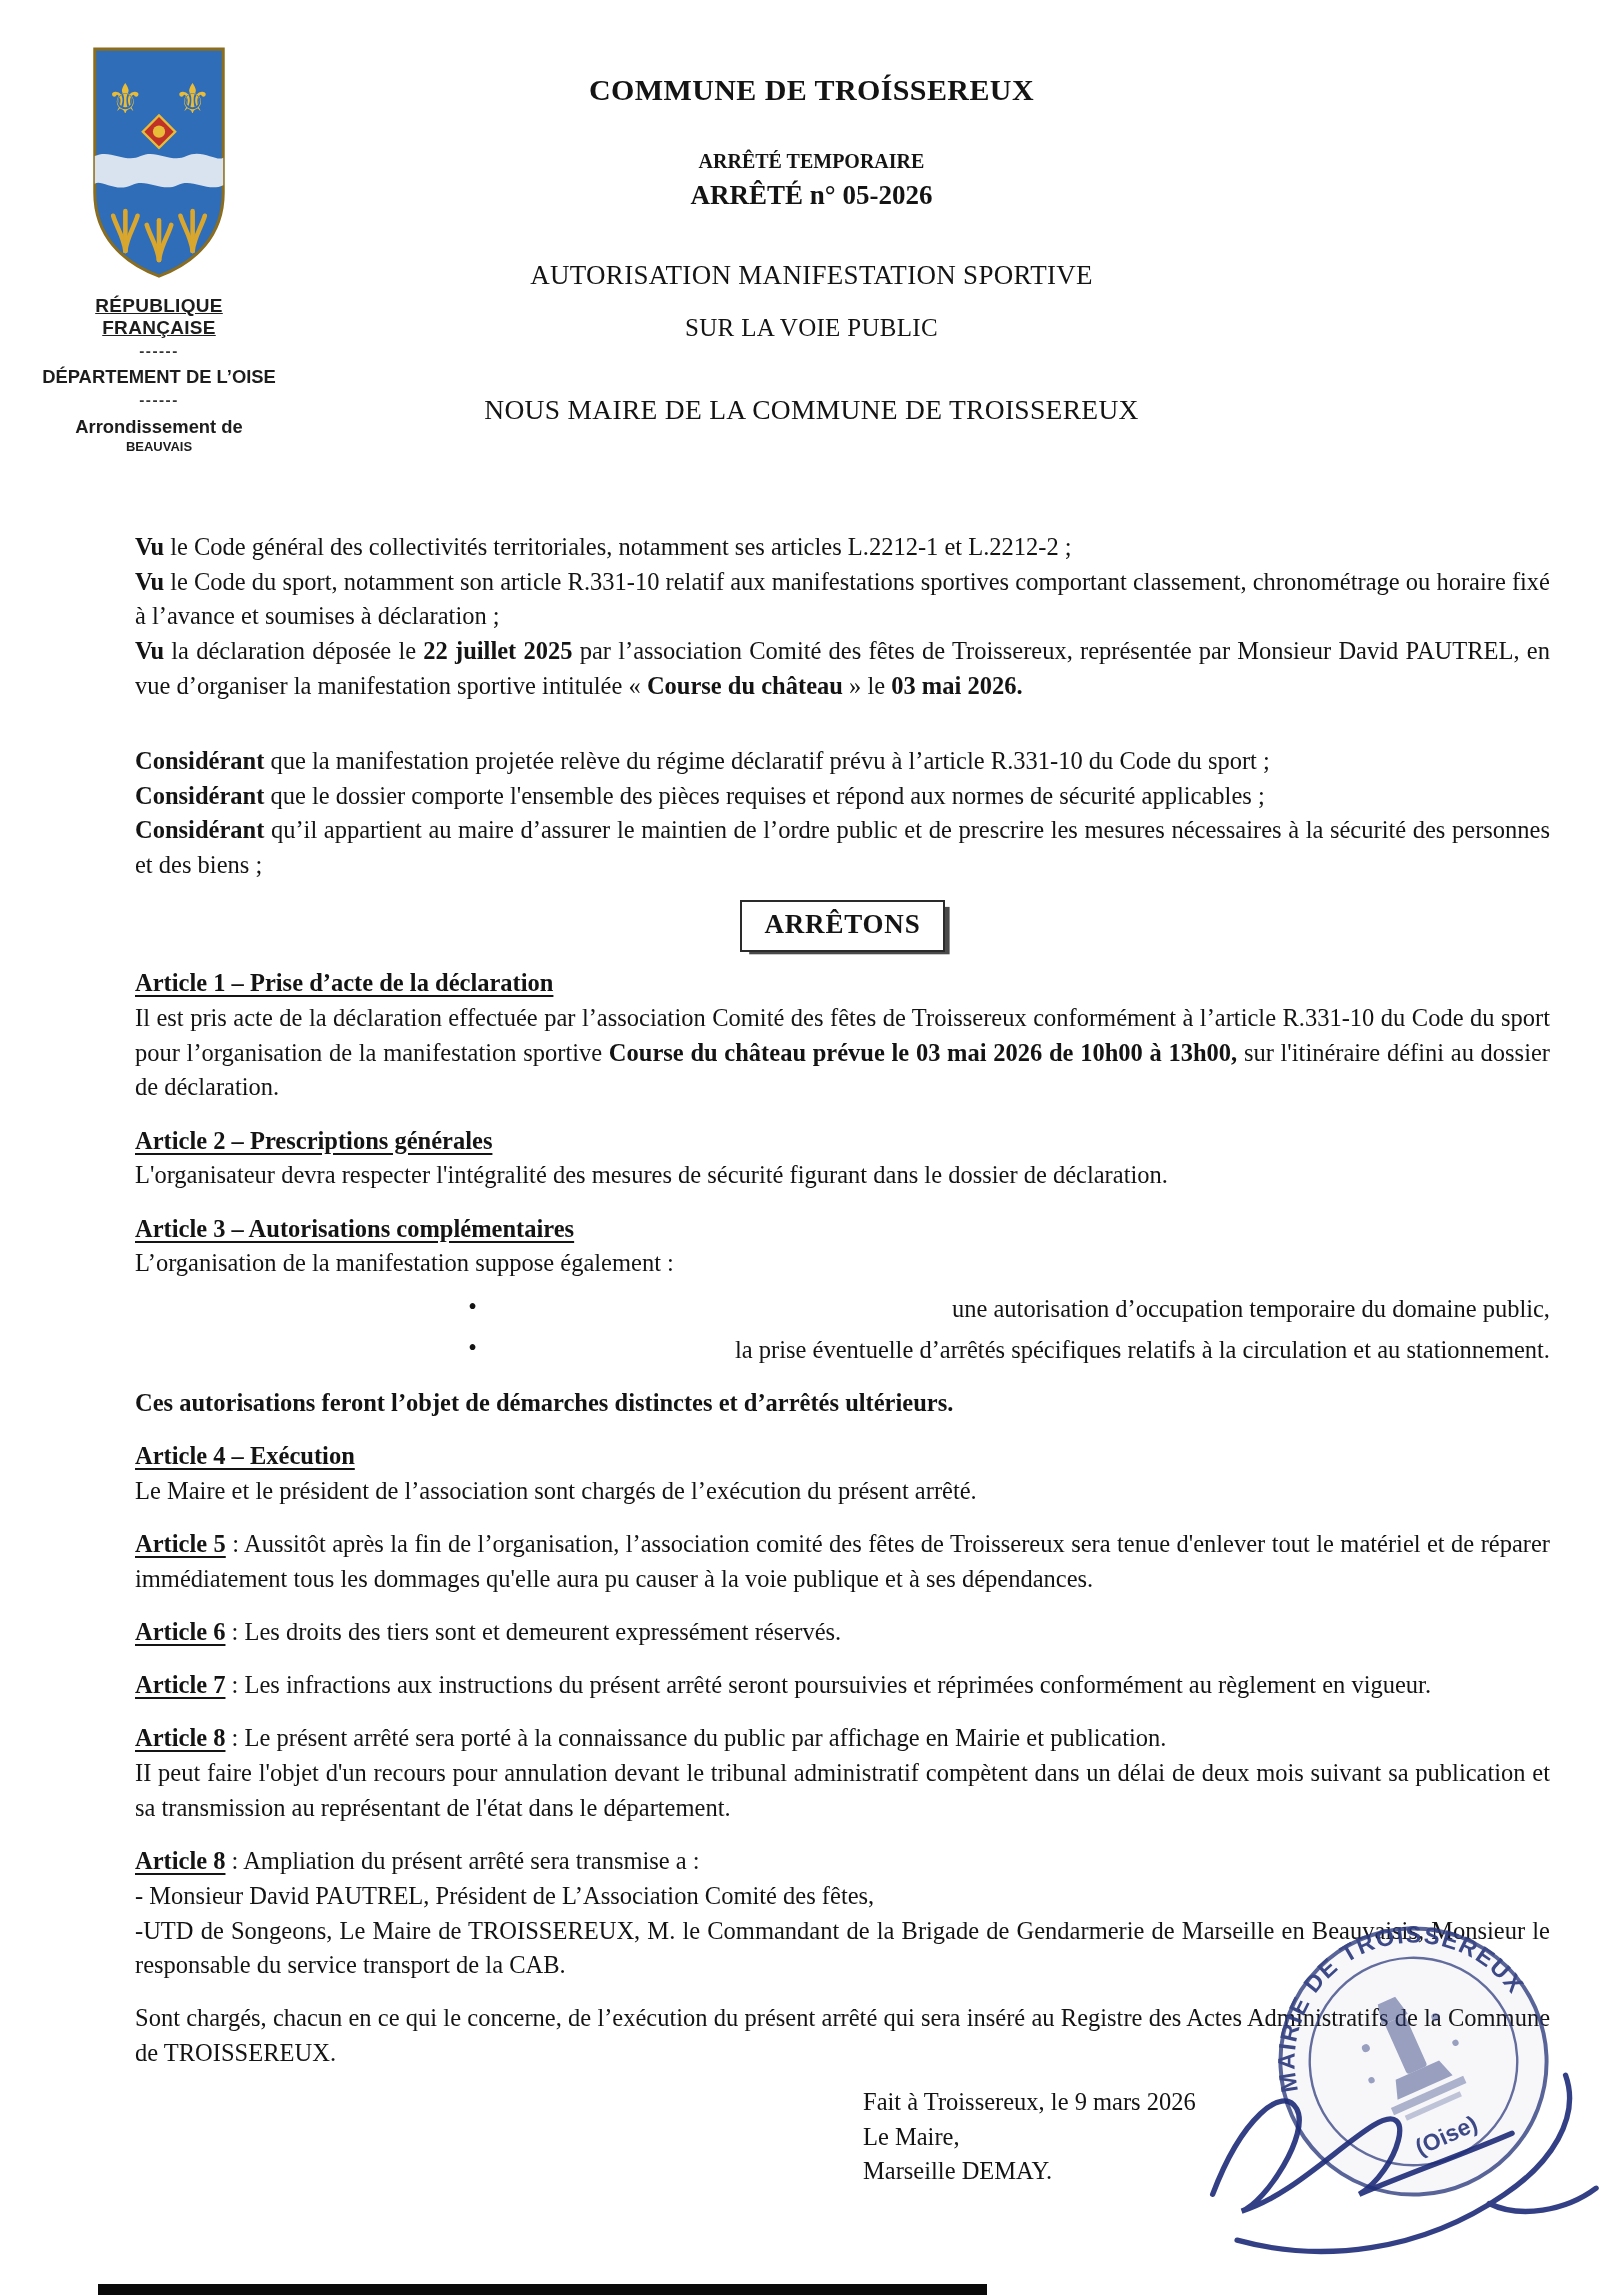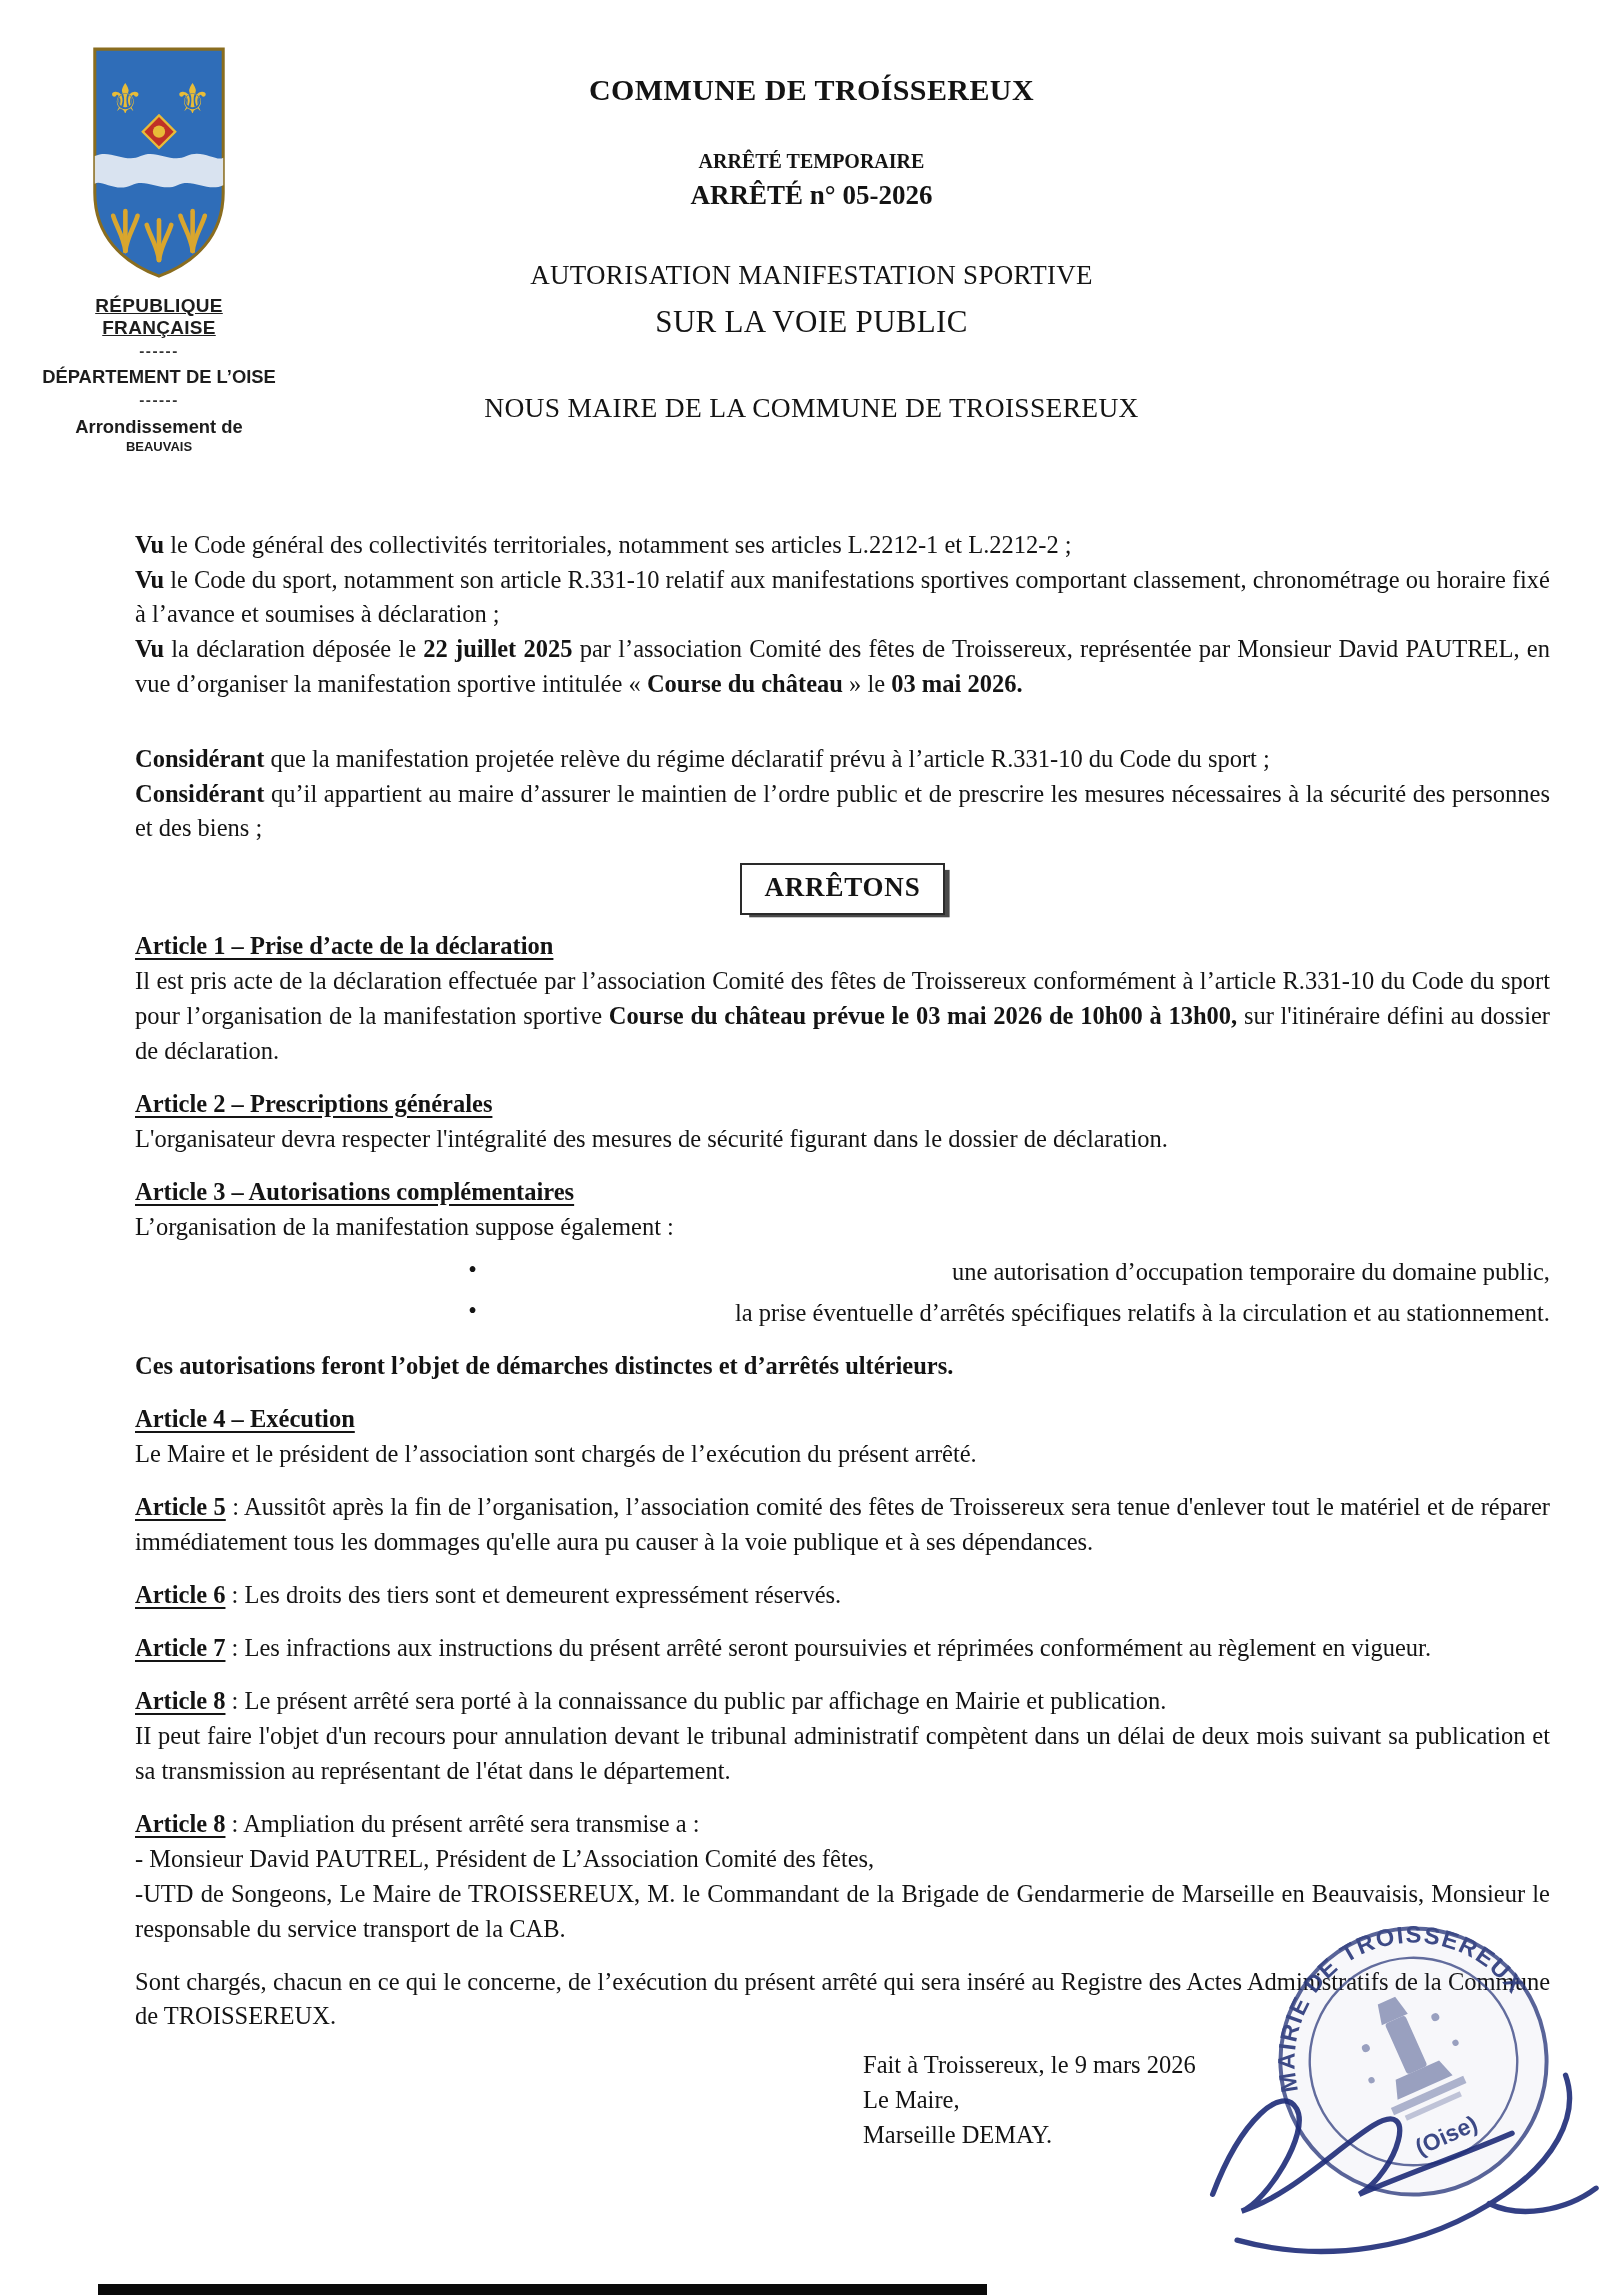--- a/index.html
+++ b/index.html
@@ -16,21 +16,21 @@
   .hl-sep  { font-size:15.3px; font-weight:bold; margin-top:3.1px; letter-spacing:1.5px; color:#333; }
   .hl-sub  { font-size:18.4px; font-weight:bold; margin-top:6.1px; }
   .hl-sub2 { font-size:13px; font-weight:bold; margin-top:1.5px; }
 
   
   .titles { padding-top:73px; text-align:center; }
   .t-commune { font-size:30px; font-weight:bold; letter-spacing:0.4px; }
   .t-arrete  { font-size:20px; font-weight:bold; margin-top:43px; }
   .t-num     { font-size:27px; font-weight:bold; margin-top:6.9px; }
   .t-subj    { font-size:27px; margin-top:49px; letter-spacing:0.3px; }
-  .t-subj2   { font-size:31px; margin-top:13px; letter-spacing:0.3px; }
+  .t-subj2   { font-size:25px; margin-top:23px; letter-spacing:0.3px; }
   .t-nous    { font-size:27.5px; margin-top:52px; letter-spacing:0.3px; }
 
   
   .main { margin:104px 73px 0 135px; font-size:24.5px; line-height:1.42; text-align:justify; }
   #paragraphs p { margin:0; }
   #paragraphs p.sp { margin-top:18.4px; }
   #paragraphs p.sp-lg { margin-top:40px; }
   .b { font-weight:bold; }
   .u { text-decoration:underline; text-underline-offset:3.8px; }
 
@@ -97,20 +97,21 @@
     <div class="t-subj2">SUR LA VOIE PUBLIC</div>
     <div class="t-nous">NOUS MAIRE DE LA COMMUNE DE TROISSEREUX</div>
   </div>
 
   <div class="main">
     <div id="paragraphs">
         <p><span class="b">Vu</span><span> le Code général des collectivités territoriales, notamment ses articles L.2212-1 et L.2212-2 ;</span></p>
         <p><span class="b">Vu</span><span> le Code du sport, notamment son article R.331-10 relatif aux manifestations sportives comportant classement, chronométrage ou horaire fixé à l’avance et soumises à déclaration ;</span></p>
         <p><span class="b">Vu</span><span> la déclaration déposée le </span><span class="b">22 juillet 2025</span><span> par l’association Comité des fêtes de Troissereux, représentée par Monsieur David PAUTREL, en vue d’organiser la manifestation sportive intitulée « </span><span class="b">Course du château</span><span> » le </span><span class="b">03 mai 2026.</span></p>
         <p class="sp-lg"><span class="b">Considérant</span><span> que la manifestation projetée relève du régime déclaratif prévu à l’article R.331-10 du Code du sport ;</span></p>
+        <p><span class="b">Considérant</span><span> que le dossier comporte l'ensemble des pièces requises et répond aux normes de sécurité applicables ;</span></p>
         <p><span class="b">Considérant</span><span> qu’il appartient au maire d’assurer le maintien de l’ordre public et de prescrire les mesures nécessaires à la sécurité des personnes et des biens ;</span></p>
         <div class="box-wrap"><div class="box">ARRÊTONS</div></div>
         <p><span class="b u">Article 1 – Prise d’acte de la déclaration</span></p>
         <p><span>Il est pris acte de la déclaration effectuée par l’association Comité des fêtes de Troissereux conformément à l’article R.331-10 du Code du sport pour l’organisation de la manifestation sportive </span><span class="b">Course du château prévue le 03 mai 2026 de 10h00 à 13h00,</span><span> sur l'itinéraire défini au dossier de déclaration.</span></p>
         <p class="sp"><span class="b u">Article 2 – Prescriptions générales</span></p>
         <p><span>L'organisateur devra respecter l'intégralité des mesures de sécurité figurant dans le dossier de déclaration.</span></p>
         <p class="sp"><span class="b u">Article 3 – Autorisations complémentaires</span></p>
         <p><span>L’organisation de la manifestation suppose également :</span></p>
         <ul class="bullets">
           <li>une autorisation d’occupation temporaire du domaine public,</li>

